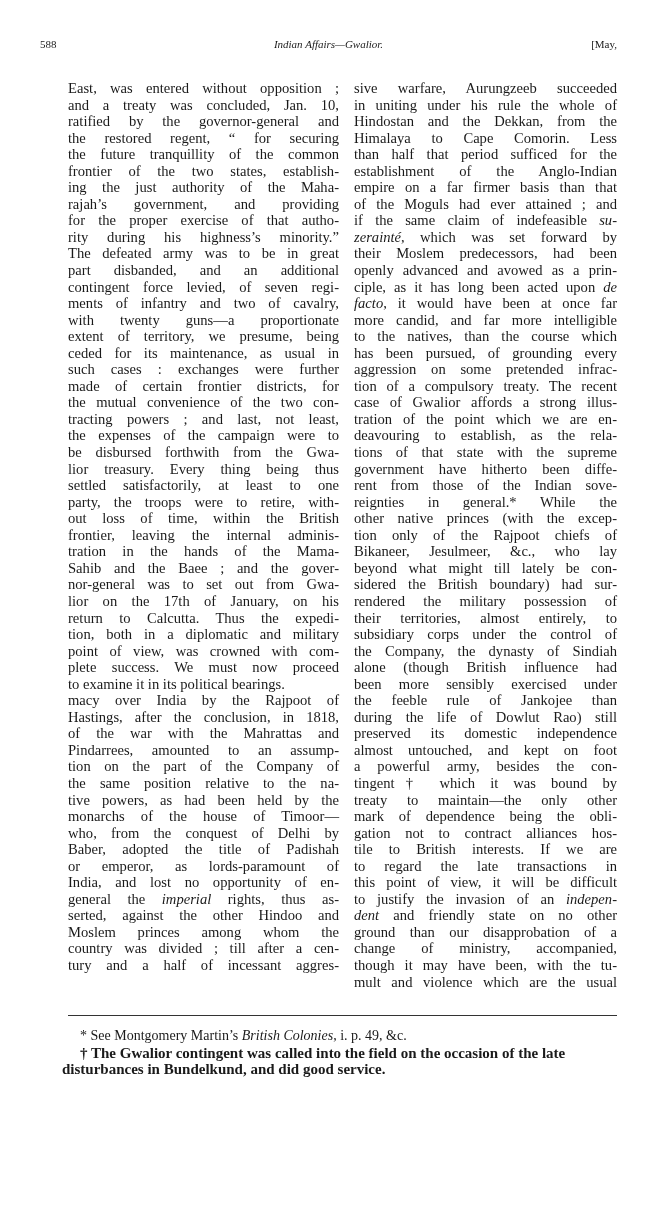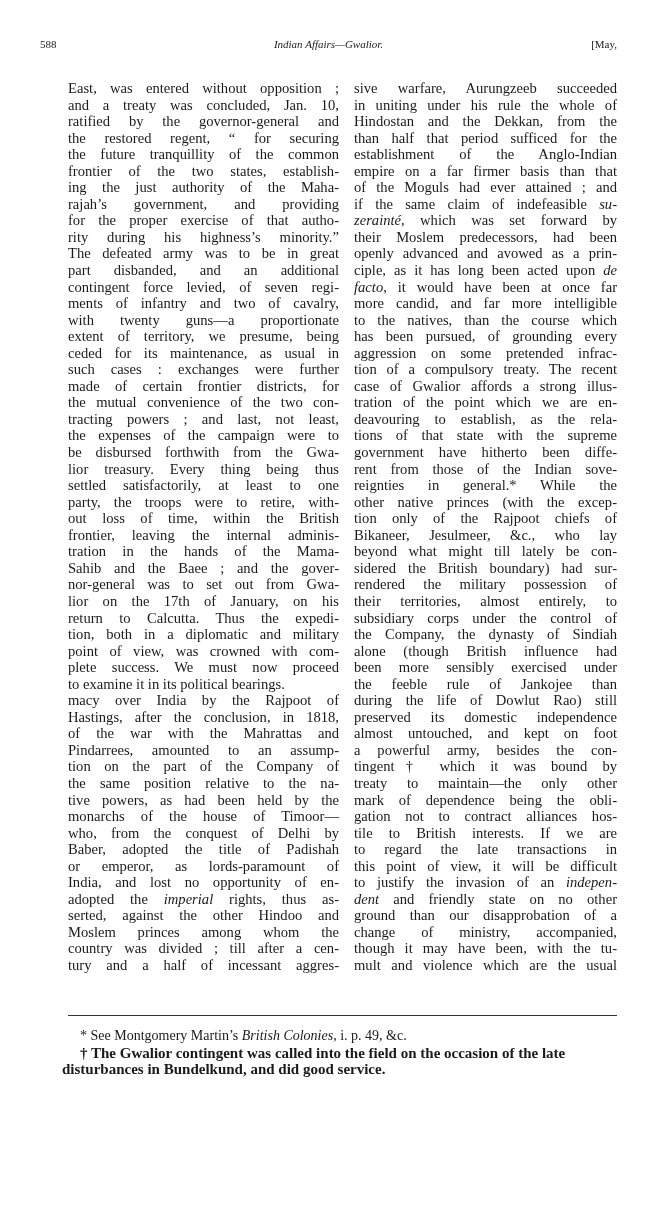--- a/index.html
+++ b/index.html
@@ -90,30 +90,31 @@
     <span class="line">of the war with the Mahrattas and</span>
     <span class="line">Pindarrees, amounted to an assump-</span>
     <span class="line">tion on the part of the Company of</span>
     <span class="line">the same position relative to the na-</span>
     <span class="line">tive powers, as had been held by the</span>
     <span class="line">monarchs of the house of Timoor—</span>
     <span class="line">who, from the conquest of Delhi by</span>
     <span class="line">Baber, adopted the title of Padishah</span>
     <span class="line">or emperor, as lords-paramount of</span>
     <span class="line">India, and lost no opportunity of en-</span>
-    <span class="line"><span>adopted the </span><i>imperial</i><span> rights, thus as-</span></span>
+    <span class="line"><span>general the </span><i>imperial</i><span> rights, thus as-</span></span>
     <span class="line">serted, against the other Hindoo and</span>
     <span class="line">Moslem princes among whom the</span>
     <span class="line">country was divided ; till after a cen-</span>
     <span class="line">tury and a half of incessant aggres-</span>
   </div>
 <div class="col col-right" id="col-right">
     <span class="line">sive warfare, Aurungzeeb succeeded</span>
     <span class="line">in uniting under his rule the whole of</span>
     <span class="line">Hindostan and the Dekkan, from the</span>
+    <span class="line">Himalaya to Cape Comorin. Less</span>
     <span class="line">than half that period sufficed for the</span>
     <span class="line">establishment of the Anglo-Indian</span>
     <span class="line">empire on a far firmer basis than that</span>
     <span class="line">of the Moguls had ever attained ; and</span>
     <span class="line"><span>if the same claim of indefeasible </span><i>su-</i><span></span></span>
     <span class="line"><span></span><i>zerainté</i><span>, which was set forward by</span></span>
     <span class="line">their Moslem predecessors, had been</span>
     <span class="line">openly advanced and avowed as a prin-</span>
     <span class="line"><span>ciple, as it has long been acted upon </span><i>de</i><span></span></span>
     <span class="line"><span></span><i>facto</i><span>, it would have been at once far</span></span>

